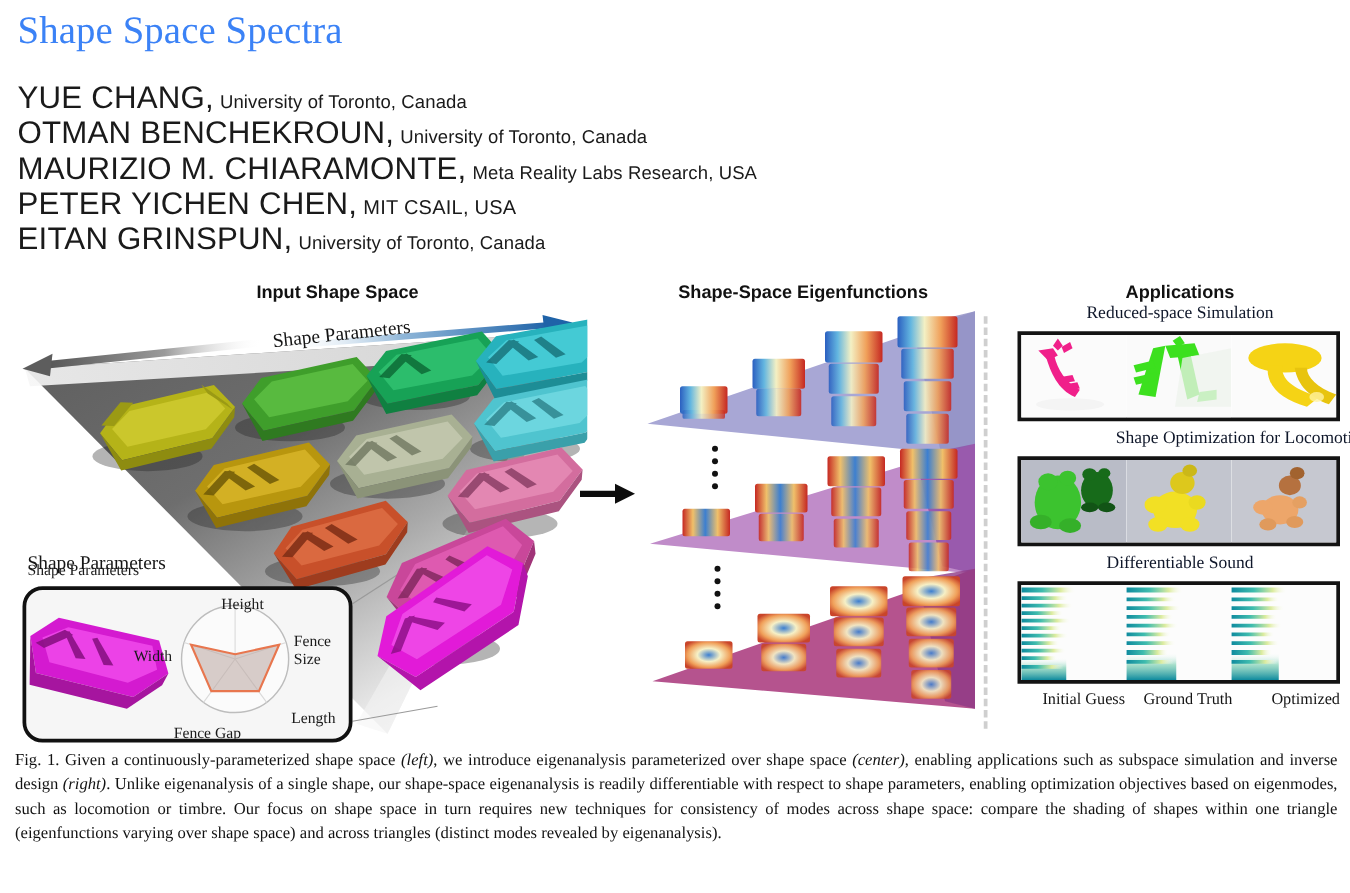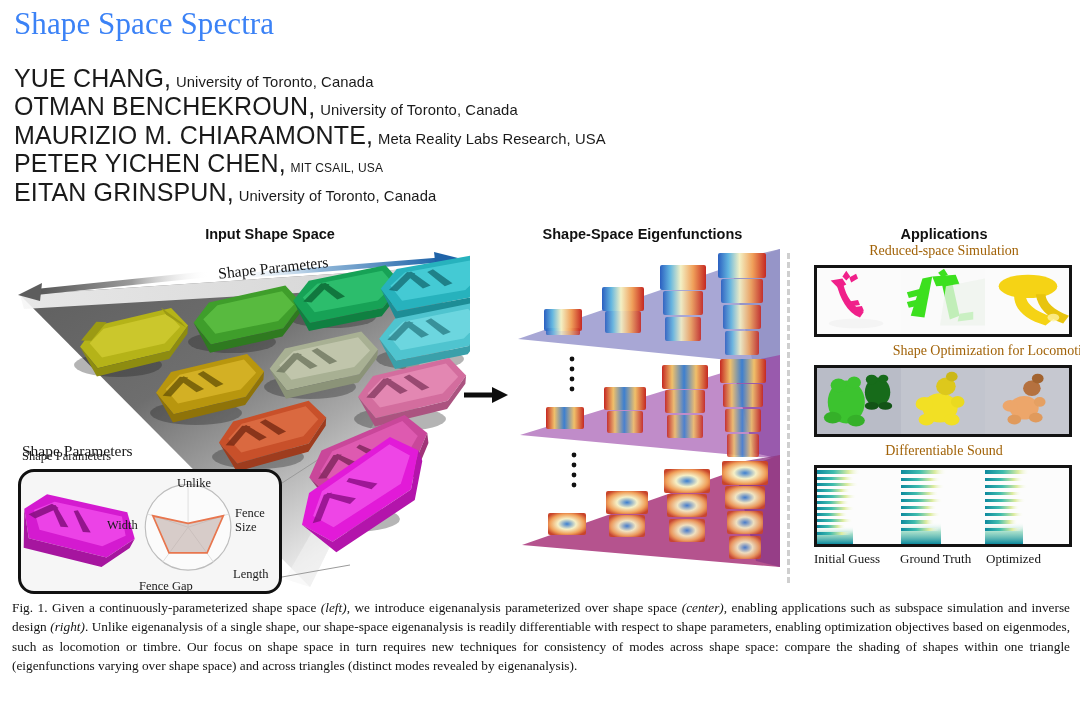--- a/index.html
+++ b/index.html
@@ -41,21 +41,21 @@
   }
   .author-name {
     font-size: 25px;
     letter-spacing: 0.15px;
   }
   .author-affil {
     font-size: 14.8px;
     letter-spacing: 0.1px;
   }
   .affil-smallcaps {
-    font-size: 12px;
+    font-size: 16px;
     letter-spacing: 0.2px;
   }
 
   
   #figure {
     position: absolute;
     left: 0px; top: 225px;
     width: 913px; height: 370px;
   }
 
@@ -65,21 +65,21 @@
     font-weight: bold;
     font-size: 14.5px;
     color: #111;
     text-align: center;
     white-space: nowrap;
   }
   .sub-heading {
     position: absolute;
     font-family: "Liberation Serif", "DejaVu Serif", serif;
     font-size: 14px;
-    color: #a16207;
+    color: #0f172a;
     text-align: center;
     white-space: nowrap;
   }
 
   
   #left-panel {
     position: absolute;
     left: 0px; top: 22px;
     width: 470px; height: 348px;
     overflow: hidden;
@@ -160,21 +160,21 @@
   }
   .app-cell { flex: 1; position: relative; overflow: hidden; }
   .app-caption-row {
     position: absolute;
     display: flex;
     font-family: "Liberation Serif", "DejaVu Serif", serif;
     font-size: 13px;
     color: #141414;
   }
   .app-caption-row > span {
-    flex: 1; text-align: left; white-space: nowrap;
+    flex: 1; text-align: right; white-space: nowrap;
   }
 
   
   #caption {
     position: absolute;
     left: 12px; top: 598px;
     width: 1058px;
     font-family: "Liberation Serif", "DejaVu Serif", serif;
     font-size: 13.3px;
     line-height: 19.4px;
@@ -414,21 +414,21 @@
             <line x1="0" y1="0" x2="0" y2="-45"></line>
             <line x1="0" y1="0" x2="42.8" y2="-13.9"></line>
             <line x1="0" y1="0" x2="26.5" y2="36.4"></line>
             <line x1="0" y1="0" x2="-26.5" y2="36.4"></line>
             <line x1="0" y1="0" x2="-42.8" y2="-13.9"></line>
           </g>
           <polygon points="0,-4 37,-12 20,27 -20,27 -37,-12" fill="#b9a6a0" fill-opacity="0.55" stroke="#e8764e" stroke-width="1.8"></polygon>
         </g>
       </svg>
 
-      <div class="inset-label" style="left:156px; top:4px;">Unlike</div>
+      <div class="inset-label" style="left:156px; top:4px;">Height</div>
       <div class="inset-label" style="left:214px; top:34px; line-height:14px;">
         <span>Fence</span><br>
         <span>Size</span>
       </div>
       <div class="inset-label" style="left:212px; top:95px;">Length</div>
       <div class="inset-label" style="left:118px; top:107px;">Fence Gap</div>
       <div class="inset-label" style="left:86px; top:46px;text-align:right;">Width</div>
     </div>
   </div>
 

